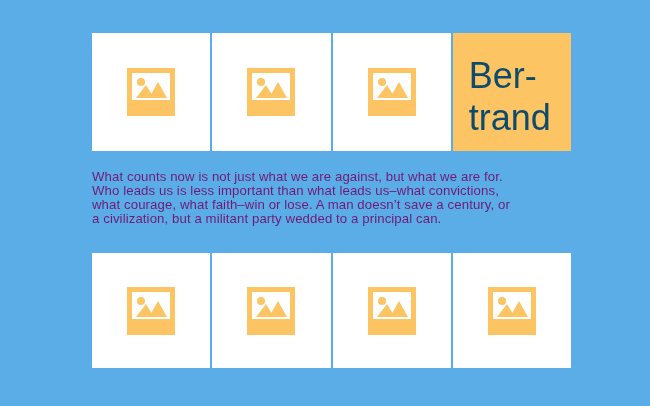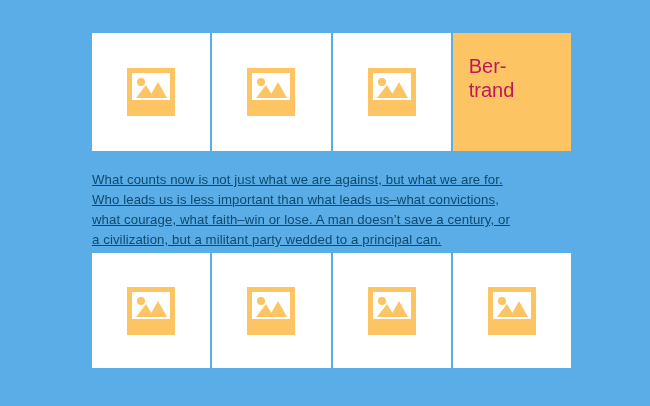--- a/index.html
+++ b/index.html
@@ -55,22 +55,22 @@
     box-sizing: border-box;
   }
 
   .cell.accent {
     background: #fcc462;
     align-items: flex-start;
     justify-content: flex-start;
   }
 
   .cell-title {
-    color: #be185d;
-    font-size: 20px;
+    color: #0c4a6e;
+    font-size: 36px;
     line-height: 1.18;
     padding: 22px 0 0 16px;
     font-weight: 400;
     letter-spacing: 0px;
     white-space: pre-line;
     text-align: left;
   }
 
   
   .img-icon {
@@ -78,26 +78,25 @@
     height: 48px;
     display: block;
   }
 
   
   #body-text {
     position: absolute;
     left: 92px;
     top: 170px;
     width: 482px;
-    color: #0c4a6e;
+    color: #701a75;
     font-size: 13.2px;
-    line-height: 20px;
+    line-height: 14px;
     white-space: pre-line;
     letter-spacing: 0.1px;
-    text-decoration: underline;
   }
 </style>
 </head>
 <body>
 
 <div class="slide">
 
   <div class="cell-row" id="top-row">
 
     <div class="cell">

